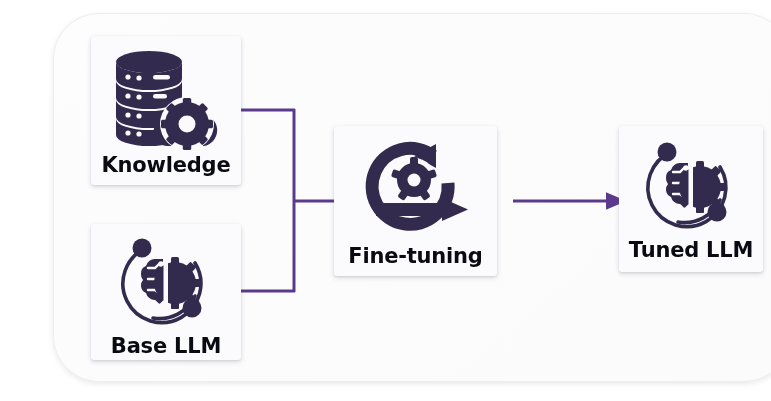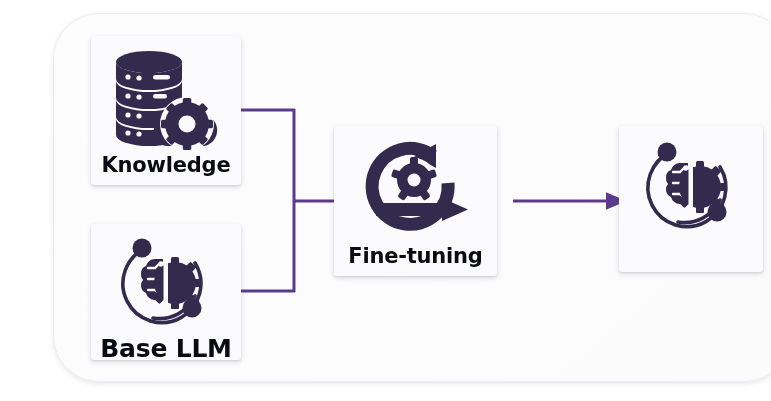--- a/index.html
+++ b/index.html
@@ -78,21 +78,21 @@
   #card-knowledge {
     left: 44px; top: 36px; width: 150px; height: 149px;
     padding-top: 12px;
   }
   #card-knowledge .card-label { font-size: 21px; margin-top: 2px; }
 
   #card-base-llm {
     left: 44px; top: 224px; width: 150px; height: 136px;
     padding-top: 10px;
   }
-  #card-base-llm .card-label { font-size: 25px; margin-top: 2px; }
+  #card-base-llm .card-label { font-size: 21px; margin-top: 2px; }
 
   #card-finetuning {
     left: 287px; top: 126px; width: 163px; height: 150px;
     padding-top: 14px;
   }
   #card-finetuning .card-label { font-size: 21px; margin-top: 6px; }
 
   #card-tuned-llm {
     left: 572px; top: 126px; width: 144px; height: 146px;
     padding-top: 12px;
@@ -286,15 +286,16 @@
           <rect x="17" y="-4" width="9" height="8" rx="1.6"></rect>
           <rect x="-4" y="-26" width="8" height="9" rx="1.6" transform="rotate(45)"></rect>
           <rect x="-4" y="17" width="8" height="9" rx="1.6" transform="rotate(45)"></rect>
           <rect x="17" y="-4" width="9" height="8" rx="1.6" transform="rotate(45)"></rect>
           <rect x="17" y="-4" width="9" height="8" rx="1.6" transform="rotate(-45)"></rect>
           <rect x="17" y="-4" width="9" height="8" rx="1.6" transform="rotate(90)"></rect>
         </g>
         <rect x="51.5" y="22" width="4.5" height="54" fill="#FBFBFD"></rect>
       </svg>
     </div>
+    <div class="card-label">Tuned LLM</div>
   </div>
 
 </div>
 
 </body></html>

